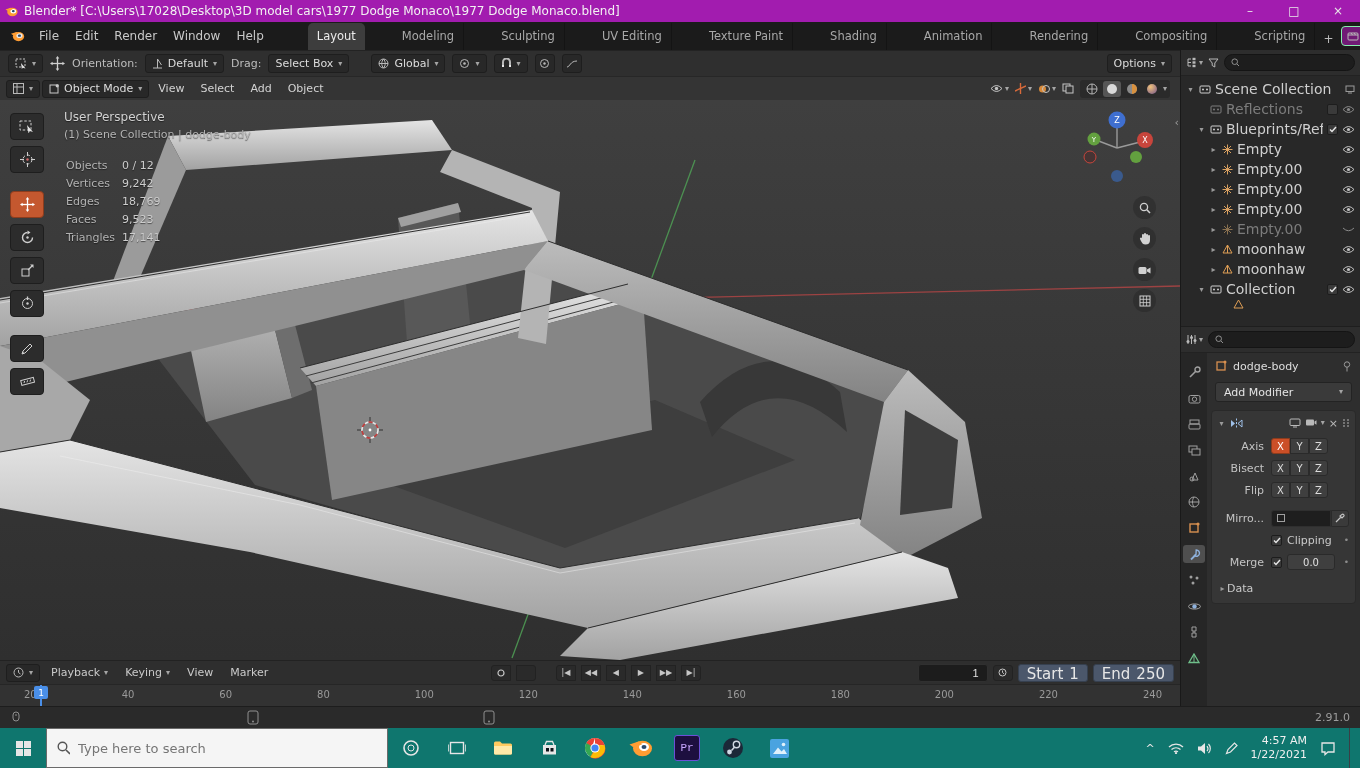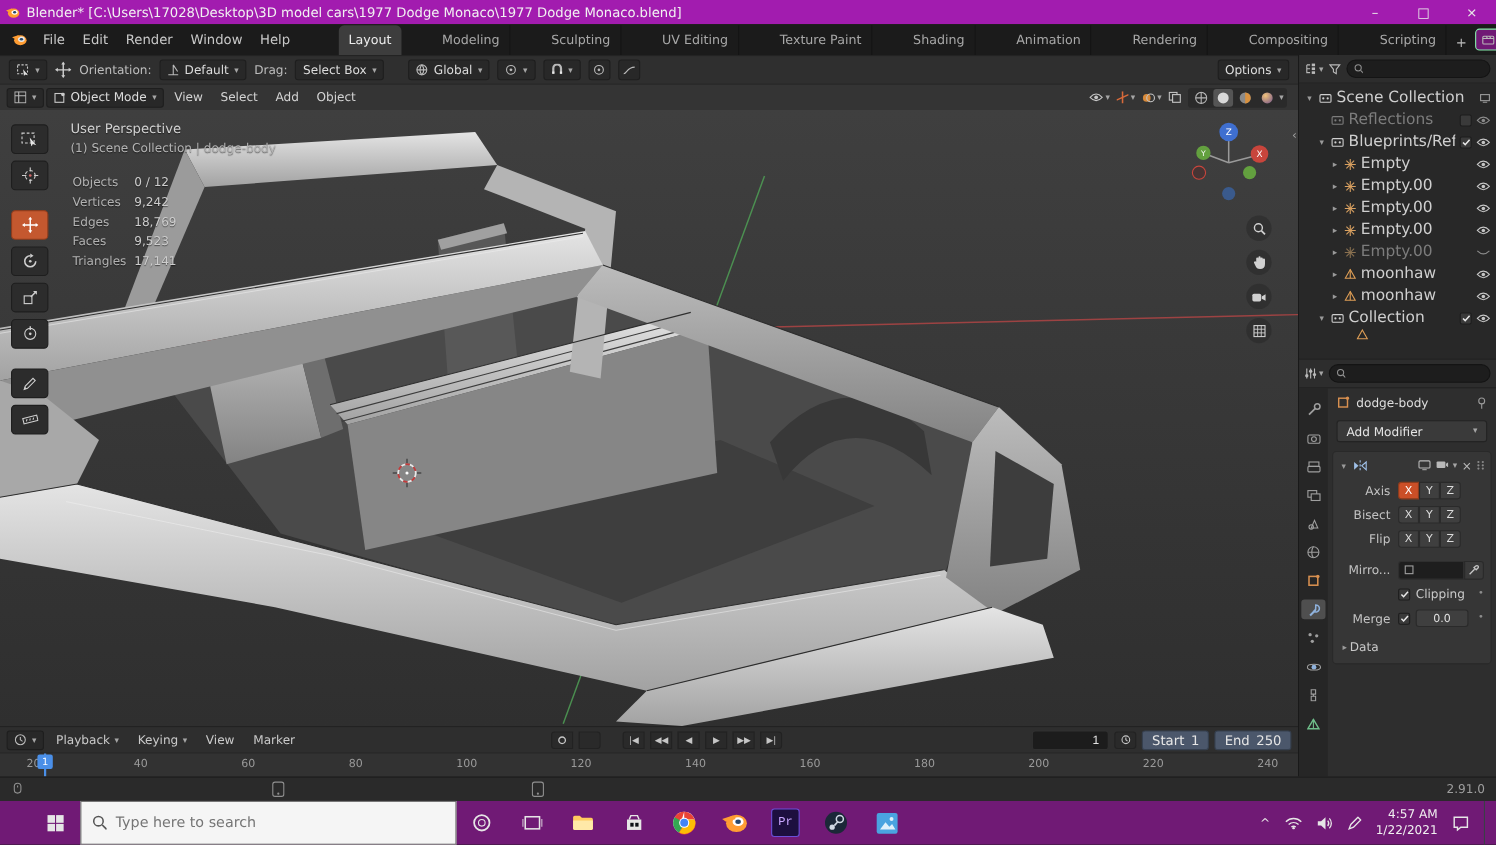--- a/index.html
+++ b/index.html
@@ -62,21 +62,21 @@
   .vp-sidebtns { position:absolute; right:24px; top:96px; display:flex; flex-direction:column; gap:8px; }
   .circ-btn { width:23px; height:23px; border-radius:50%; background:rgba(40,40,40,.55); display:flex; align-items:center; justify-content:center; }
   .collapse-arrow { position:absolute; right:1px; top:16px; color:#9d9d9d; font-size:11px; }
 
   
   .timeline { height:46px; flex:none; display:flex; flex-direction:column; }
   .tl-header { height:24px; background:#2e2e2e; border-top:1px solid #222; display:flex; align-items:center; gap:5px; padding:0 6px; font-size:11px; color:#cacaca; }
   .tl-btn { padding:2px 6px; display:flex; align-items:center; gap:4px; }
   .tr-btn { width:20px; height:16px; display:flex; align-items:center; justify-content:center; color:#c6c6c6; font-size:8px; background:#2a2a2a; border:1px solid #222; }
   .frame-field { width:70px; height:18px; background:#1c1c1c; border:1px solid #303030; border-radius:3px; color:#e2e2e2; font-size:11px; text-align:right; padding:0 8px; }
-  .se-pill { height:18px; background:#4b576b; border:1px solid #36404f; border-radius:3px; display:flex; align-items:center; gap:6px; padding:0 8px; font-size:12px; color:#e6e6e6; }
+  .se-pill { height:18px; background:#4b576b; border:1px solid #36404f; border-radius:3px; display:flex; gap:6px; padding:0 8px; font-size:15px; color:#e6e6e6; }
   .tl-ruler { height:22px; background:#323232; border-top:1px solid #262626; position:relative; }
   .ticks { position:absolute; left:24px; right:18px; top:4px; display:flex; justify-content:space-between; font-size:10px; color:#9a9a9a; }
   .playhead { position:absolute; left:34px; top:0; bottom:0; width:14px; }
   .playhead .line { position:absolute; left:6px; top:0; bottom:0; width:2px; background:var(--playhead-blue,#4a8fe8); }
   .playhead .tag { position:absolute; left:0; top:1px; width:14px; height:13px; background:var(--playhead-blue,#4a8fe8); border-radius:2px; color:#fff; font-size:9px; display:flex; align-items:center; justify-content:center; }
 
   
   .right-col { width:180px; background:#2b2b2b; border-left:1px solid #191919; display:flex; flex-direction:column; font-size:11px; min-height:0; }
   .panel-header { height:26px; background:#2d2d2d; display:flex; align-items:center; padding:0 5px; gap:5px; border-bottom:1px solid #222; flex:none; }
   .search { flex:1; background:#1d1d1d; border:1px solid #141414; border-radius:9px; height:17px; display:flex; align-items:center; padding:0 6px; gap:4px; }
@@ -109,21 +109,21 @@
   .obj-field { flex:1; height:17px; background:#1e1e1e; border:1px solid #2f2f2f; border-radius:3px 0 0 3px; display:flex; align-items:center; padding:0 4px; }
   .eyedrop-btn { width:18px; height:17px; background:#3a3a3a; border:1px solid #2a2a2a; border-radius:0 3px 3px 0; display:flex; align-items:center; justify-content:center; }
   .num-field { width:48px; height:16px; background:#3f3f3f; border:1px solid #2a2a2a; border-radius:3px; color:#e0e0e0; font-size:10px; display:flex; align-items:center; justify-content:center; }
   .adot { margin-left:auto; color:#8d8d8d; font-size:9px; }
 
   
   .statusbar { height:22px; background:#2a2a2a; border-top:1px solid #1d1d1d; display:flex; align-items:center; font-size:11px; color:#9d9d9d; padding:0 10px; position:relative; flex:none; }
   .sb-abs { position:absolute; top:3px; }
 
   
-  .taskbar { height:40px; background:#701a75; display:flex; align-items:stretch; color:#eee; flex:none;padding-left:27px; }
+  .taskbar { height:40px; background:#0f766e; display:flex; align-items:stretch; color:#eee; flex:none; }
   .tb-icon { width:46px; display:flex; align-items:center; justify-content:center;font-family:Liberation Mono, monospace; }
   .tb-search { width:342px; background:#f5f5f5; border:1px solid #6a6a6a; display:flex; align-items:center; gap:8px; padding:0 10px; }
   .tb-search input { border:none; outline:none; background:transparent; font-size:13px; color:#444; width:100%; font-family:inherit; }
   .tray { margin-left:auto; display:flex; align-items:center; gap:13px; padding-right:6px; }
   .clockblk { text-align:right; font-size:11px; line-height:1.25; color:#f0f0f0; }
   .pr-icon { width:26px; height:26px; background:#1d0f3f; border:1px solid #6b4fd8; border-radius:3px; color:#c9a6ff; font-size:11px; display:flex; align-items:center; justify-content:center; }
 </style>
 </head>
 <body>
 

